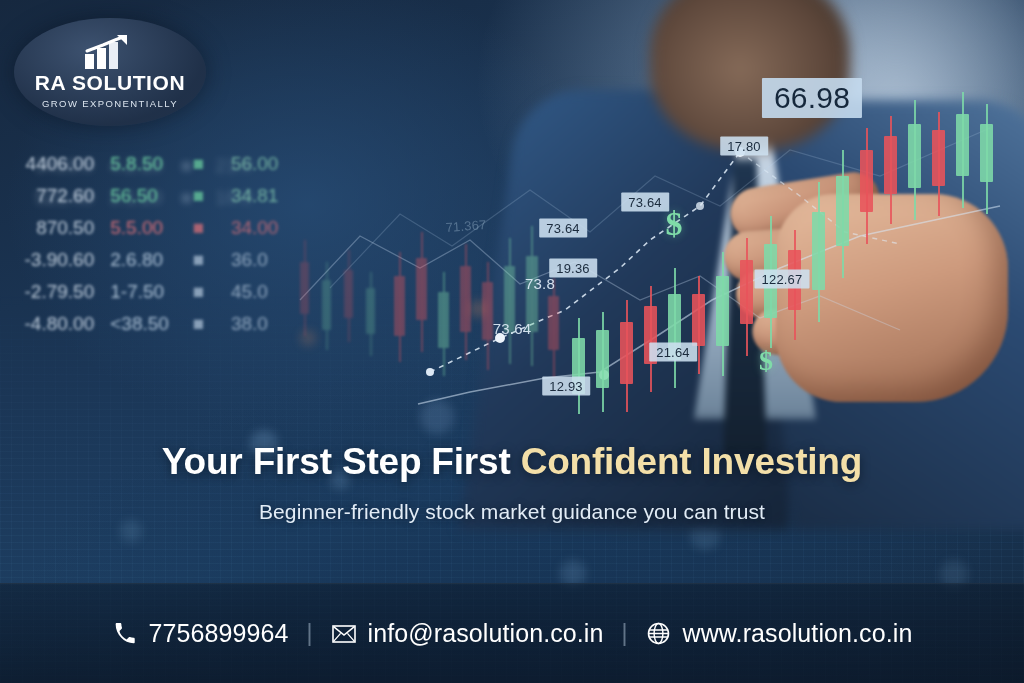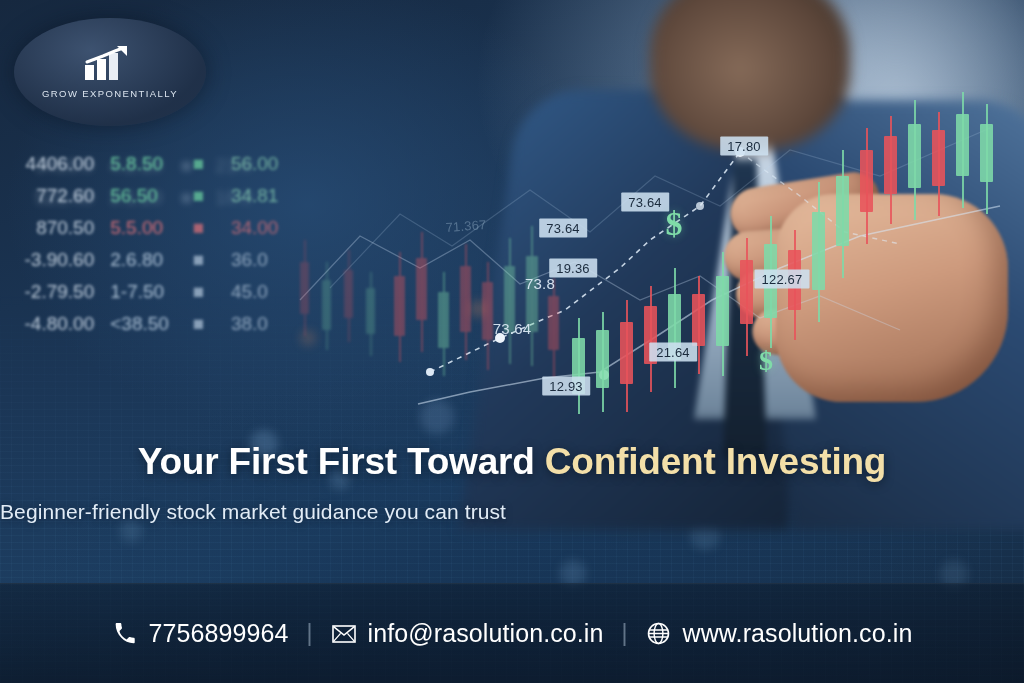--- a/index.html
+++ b/index.html
@@ -136,21 +136,21 @@
 
   
   .headline{
     position:absolute; left:0; right:0; top:441px; text-align:center;
     font-size:37px; font-weight:700; letter-spacing:-.2px;
     text-shadow:0 2px 10px rgba(6,14,26,.55);
   }
   .hl-white{ color:#ffffff; }
   .hl-gold{ color:#f3dfa8; }
   .subhead{
-    position:absolute; left:0; right:0; top:500px; 
+    position:absolute; left:0; right:0; top:500px; text-align:center;
     font-size:21px; color:#e2ecf6; font-weight:400; letter-spacing:.1px;
     text-shadow:0 1px 7px rgba(6,14,26,.5);
   }
 
   
   .footer{
     position:absolute; left:0; right:0; top:583px; height:100px;
     background:linear-gradient(180deg, rgba(12,26,43,.55) 0%, rgba(10,22,38,.80) 100%);
     border-top:1px solid rgba(150,185,220,.13);
     display:flex; align-items:center; justify-content:center; gap:0;
@@ -387,20 +387,21 @@
       <div class="candle c-up" style="left:956px;top:92px;width:13px;height:116px;">
           <div class="wick" style="top:0;height:116px;"></div>
           <div class="body" style="top:22px;height:62px;"></div>
         </div>
       <div class="candle c-up" style="left:980px;top:104px;width:13px;height:110px;">
           <div class="wick" style="top:0;height:110px;"></div>
           <div class="body" style="top:20px;height:58px;"></div>
         </div>
     </div>
 
+    <div class="price-tag big" style="left:812px;top:98px;transform:translate(-50%,-50%);">66.98</div>
     <div class="price-tag" style="left:744px;top:146px;transform:translate(-50%,-50%);">17.80</div>
     <div class="price-tag" style="left:645px;top:202px;transform:translate(-50%,-50%);">73.64</div>
     <div class="price-tag" style="left:563px;top:228px;transform:translate(-50%,-50%);">73.64</div>
     <div class="price-tag" style="left:573px;top:268px;transform:translate(-50%,-50%);">19.36</div>
     <div class="price-tag" style="left:782px;top:279px;transform:translate(-50%,-50%);">122.67</div>
     <div class="price-tag ghost" style="left:540px;top:283px;transform:translate(-50%,-50%);color:rgba(226,238,250,.92);font-size:15px;">73.8</div>
     <div class="price-tag ghost" style="left:512px;top:328px;transform:translate(-50%,-50%);color:rgba(226,238,250,.9);font-size:15px;">73.64</div>
     <div class="price-tag" style="left:673px;top:352px;transform:translate(-50%,-50%);">21.64</div>
     <div class="price-tag" style="left:566px;top:386px;transform:translate(-50%,-50%);">12.93</div>
     <div class="price-tag ghost" style="left:466px;top:226px;transform:translate(-50%,-50%) rotate(-4deg);">71.367</div>
@@ -412,25 +413,26 @@
   <div class="logo">
     <div class="logo-mark">
       <svg viewBox="0 0 58 34" width="58" height="34">
         <rect x="4" y="19" width="9" height="15" fill="#ffffff"></rect>
         <rect x="16" y="13" width="9" height="21" fill="#ffffff"></rect>
         <rect x="28" y="7" width="9" height="27" fill="#e9eef5"></rect>
         <path d="M6 16 L22 10 L34 5 L42 2" stroke="#ffffff" stroke-width="3" fill="none" stroke-linecap="round"></path>
         <path d="M36 0 L46 0 L46 10 Z" fill="#ffffff"></path>
       </svg>
     </div>
+    <div class="logo-name">RA SOLUTION</div>
     <div class="logo-tag">GROW EXPONENTIALLY</div>
   </div>
 
   <div class="headline">
-    <span class="hl-white">Your First First Toward </span><span class="hl-gold">Confident Investing</span>
+    <span class="hl-white">Your First Step First </span><span class="hl-gold">Confident Investing</span>
   </div>
   <div class="subhead">Beginner-friendly stock market guidance you can trust</div>
 
   <div class="footer">
 
     <div class="f-item">
       <span class="f-ico">
         <svg viewBox="0 0 24 24" width="22" height="22" fill="#ffffff">
           <path d="M6.6 10.8c1.6 3.1 4.1 5.6 7.2 7.2l2.4-2.4c.3-.3.8-.4 1.2-.3 1.3.4 2.6.7 4 .7.7 0 1.2.5 1.2 1.2V21c0 .7-.5 1.2-1.2 1.2C11.2 22.2 1.8 12.8 1.8 1.2 1.8.5 2.3 0 3 0h3.8c.7 0 1.2.5 1.2 1.2 0 1.4.2 2.7.7 4 .1.4 0 .9-.3 1.2l-2.4 2.4z"></path>
         </svg>

